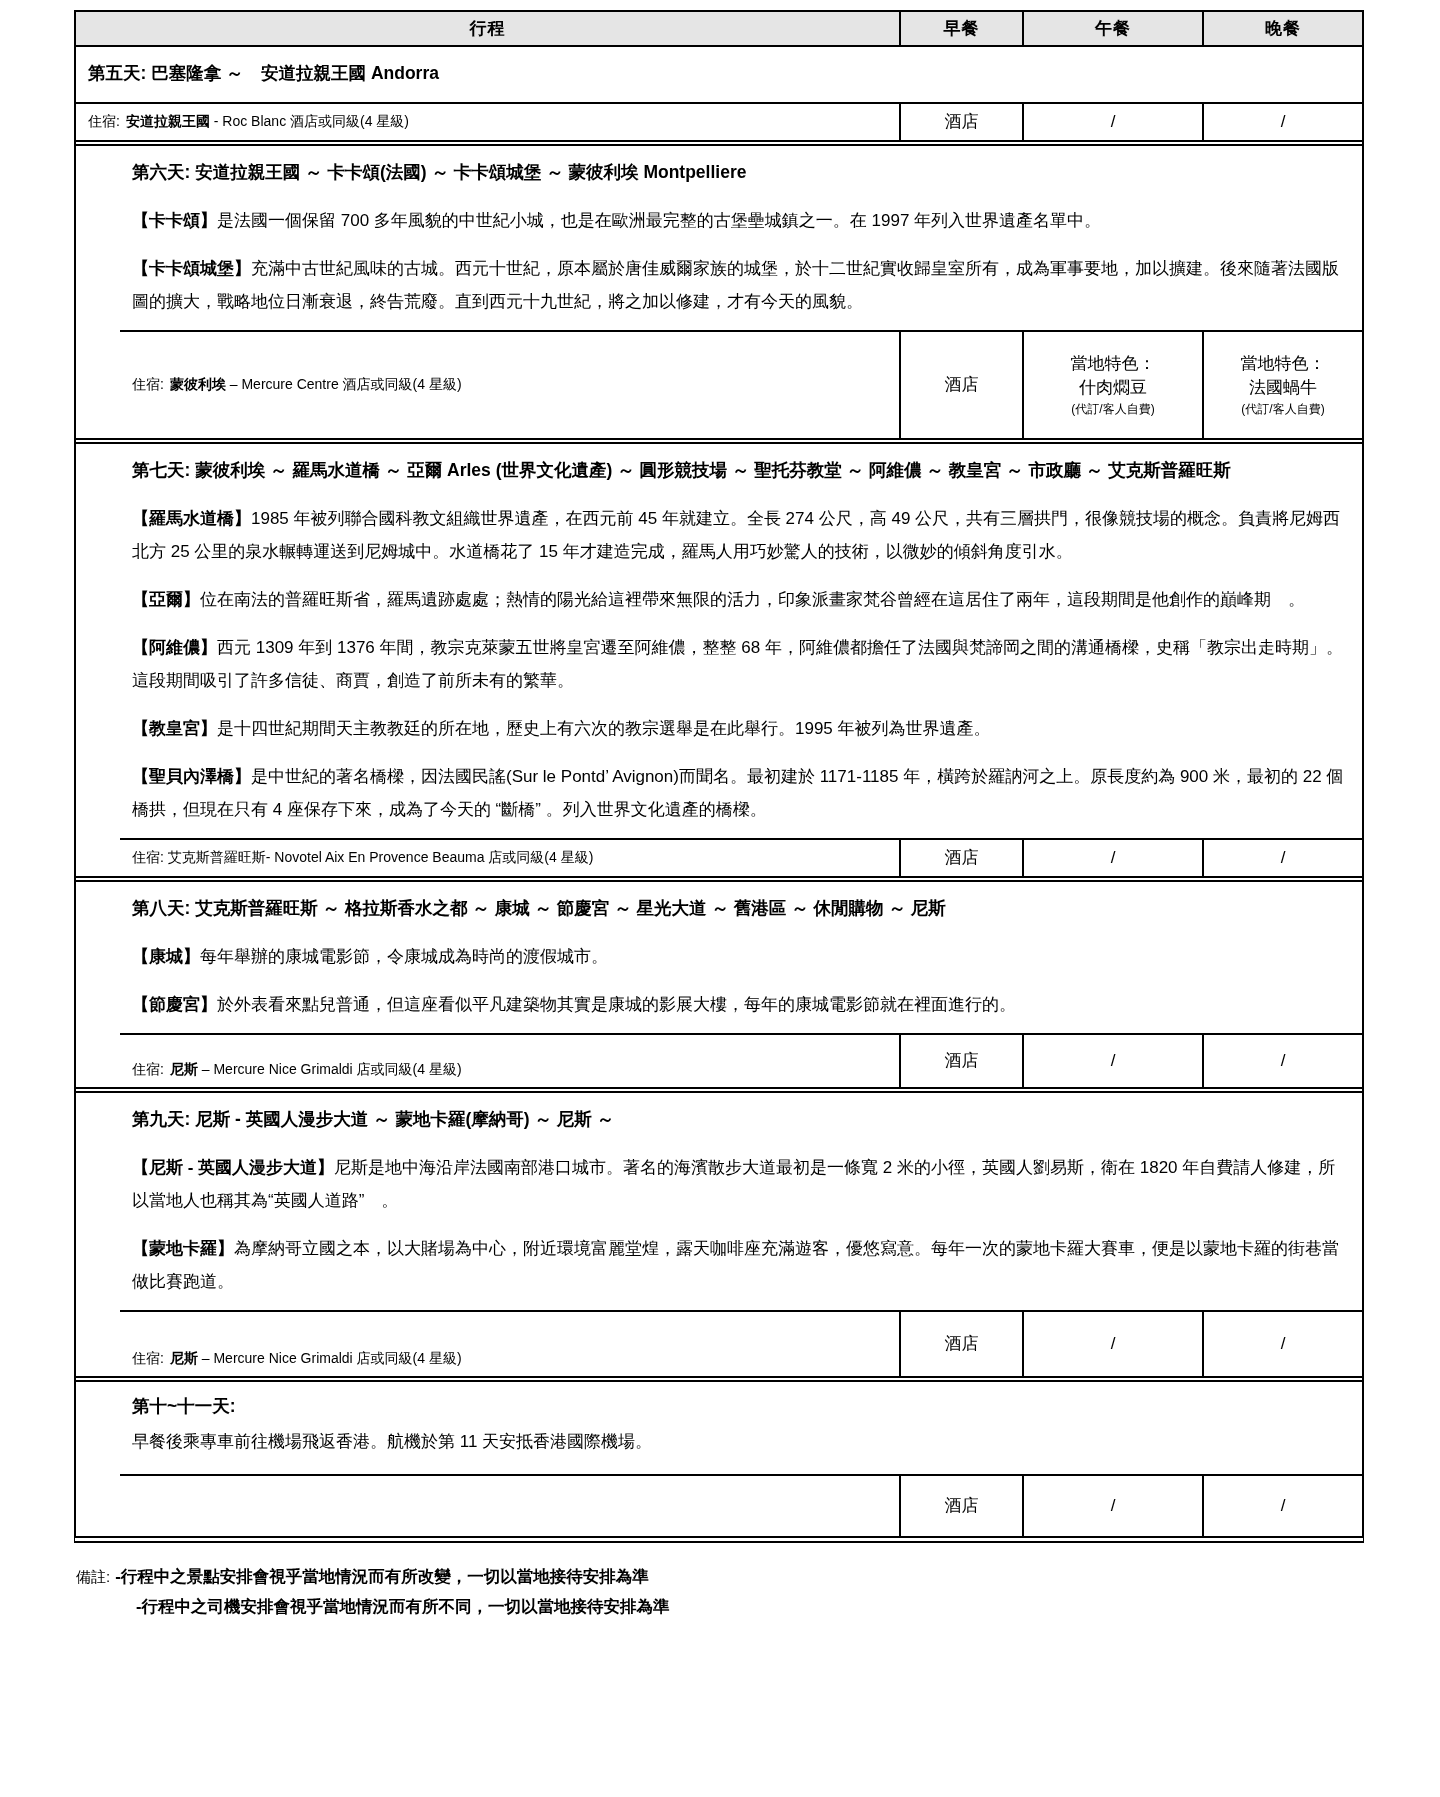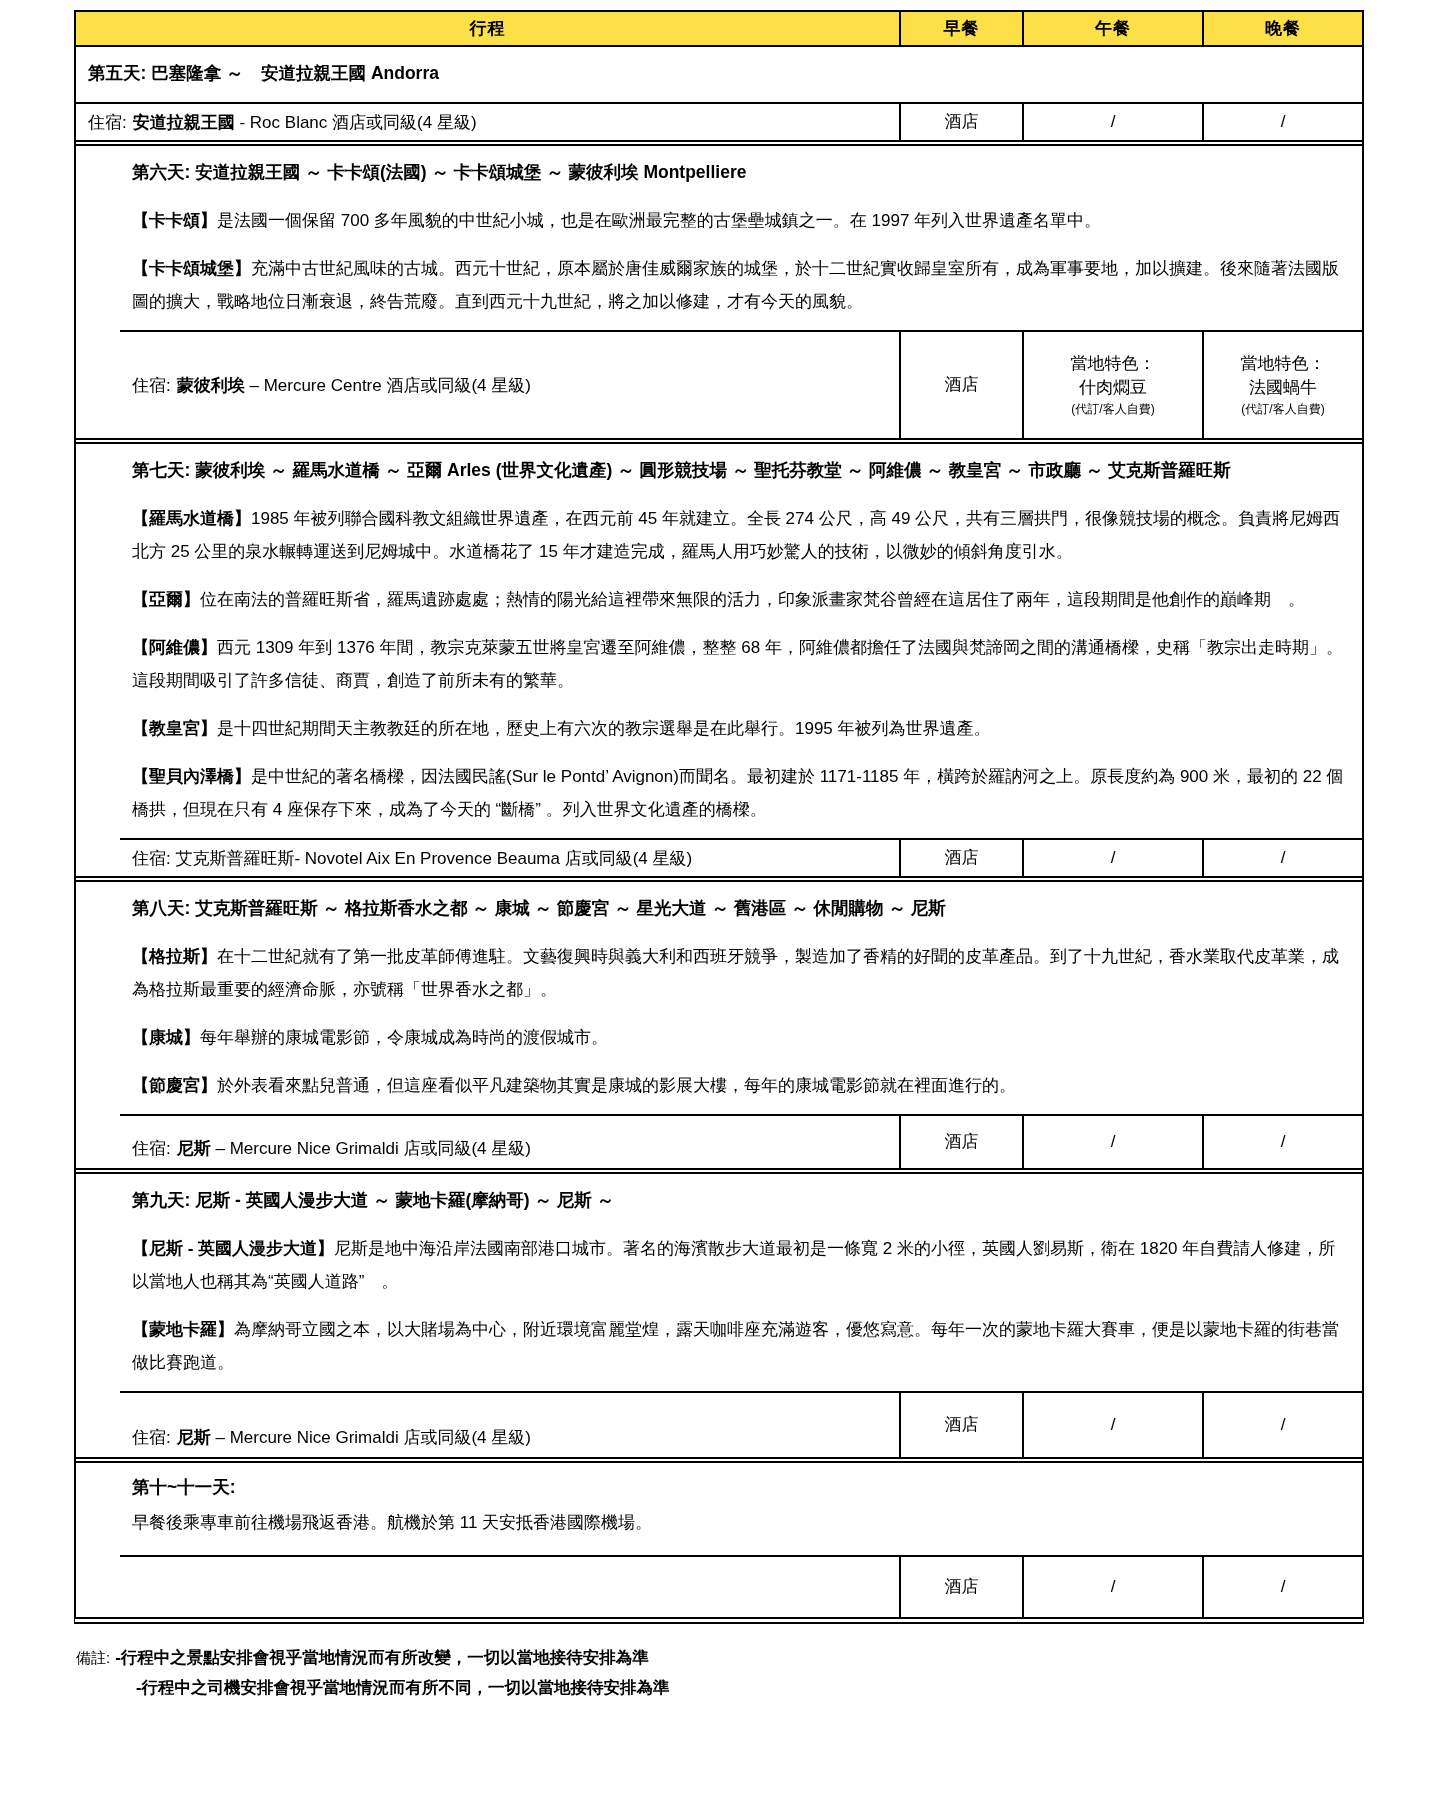--- a/index.html
+++ b/index.html
@@ -9,35 +9,35 @@
   .tour-table{border:2px solid #000;border-bottom:7px double #000;background:#fff;}
 
   .row{display:flex;align-items:stretch;}
   .cell{box-sizing:border-box;}
   .c-itin{flex:1 1 auto;}
   .c-b{width:123px;border-left:2px solid #000;}
   .c-l{width:180px;border-left:2px solid #000;}
   .c-d{width:160px;border-left:2px solid #000;}
 
   
-  .hdr{background:#fde047;border-bottom:2px solid #000;font-weight:bold;}
+  .hdr{background:#e5e5e5;border-bottom:2px solid #000;font-weight:bold;}
   .hdr .cell{display:flex;align-items:center;justify-content:center;
     font-size:17px;padding:5px 0;letter-spacing:1px;}
 
   
   .day + .day{border-top:6px double #000;padding-left:44px;}
   .desc{padding:6px 12px 12px;}
   .day-title{font-weight:bold;font-size:17.5px;line-height:33px;margin:4px 0 0;}
   .para{margin:15px 0 0;font-size:17px;line-height:33px;}
   .plabel{font-weight:bold;}
   .plabel:empty{display:none;}
 
   
   .hotel{border-top:2px solid #000;min-height:36px;}
-  .hotel .c-itin{display:flex;align-items:center;padding:4px 12px;font-size:17px;}
+  .hotel .c-itin{display:flex;align-items:center;padding:4px 12px;font-size:14px;}
   .hname{font-weight:bold;margin-left:6px;white-space:pre;}
   .hname:empty{display:none;}
   .hrest{white-space:pre;}
   .meal{display:flex;flex-direction:column;justify-content:center;align-items:center;
     text-align:center;font-size:17px;line-height:24px;padding:3px 2px;}
   .meal div:empty{display:none;}
   .mnote{font-size:12px;line-height:18px;}
 
   .h-d6{min-height:106px;}
   .h-d8{min-height:52px;}
@@ -140,21 +140,20 @@
           </div>
         <div class="cell c-d meal">
             <div>/</div>
           </div>
       </div>
     </section>
 
     <section class="day">
       <div class="desc">
         <div class="day-title">第八天: 艾克斯普羅旺斯 ～ 格拉斯香水之都 ～ 康城 ～ 節慶宮 ～ 星光大道 ～ 舊港區 ～ 休閒購物 ～ 尼斯</div>
-        <p class="para"><span class="plabel">【格拉斯】</span><span>在十二世紀就有了第一批皮革師傅進駐。文藝復興時與義大利和西班牙競爭，製造加了香精的好聞的皮革產品。到了十九世紀，香水業取代皮革業，成為格拉斯最重要的經濟命脈，亦號稱「世界香水之都」。</span></p>
         <p class="para"><span class="plabel">【康城】</span><span>每年舉辦的康城電影節，令康城成為時尚的渡假城市。</span></p>
         <p class="para"><span class="plabel">【節慶宮】</span><span>於外表看來點兒普通，但這座看似平凡建築物其實是康城的影展大樓，每年的康城電影節就在裡面進行的。</span></p>
       </div>
       <div class="row hotel h-d8">
         <div class="cell c-itin">
             <span class="hlabel">住宿:</span>
             <span class="hname">尼斯</span>
             <span class="hrest"> – Mercure Nice Grimaldi 店或同級(4 星級)</span>
           </div>
         <div class="cell c-b meal">

